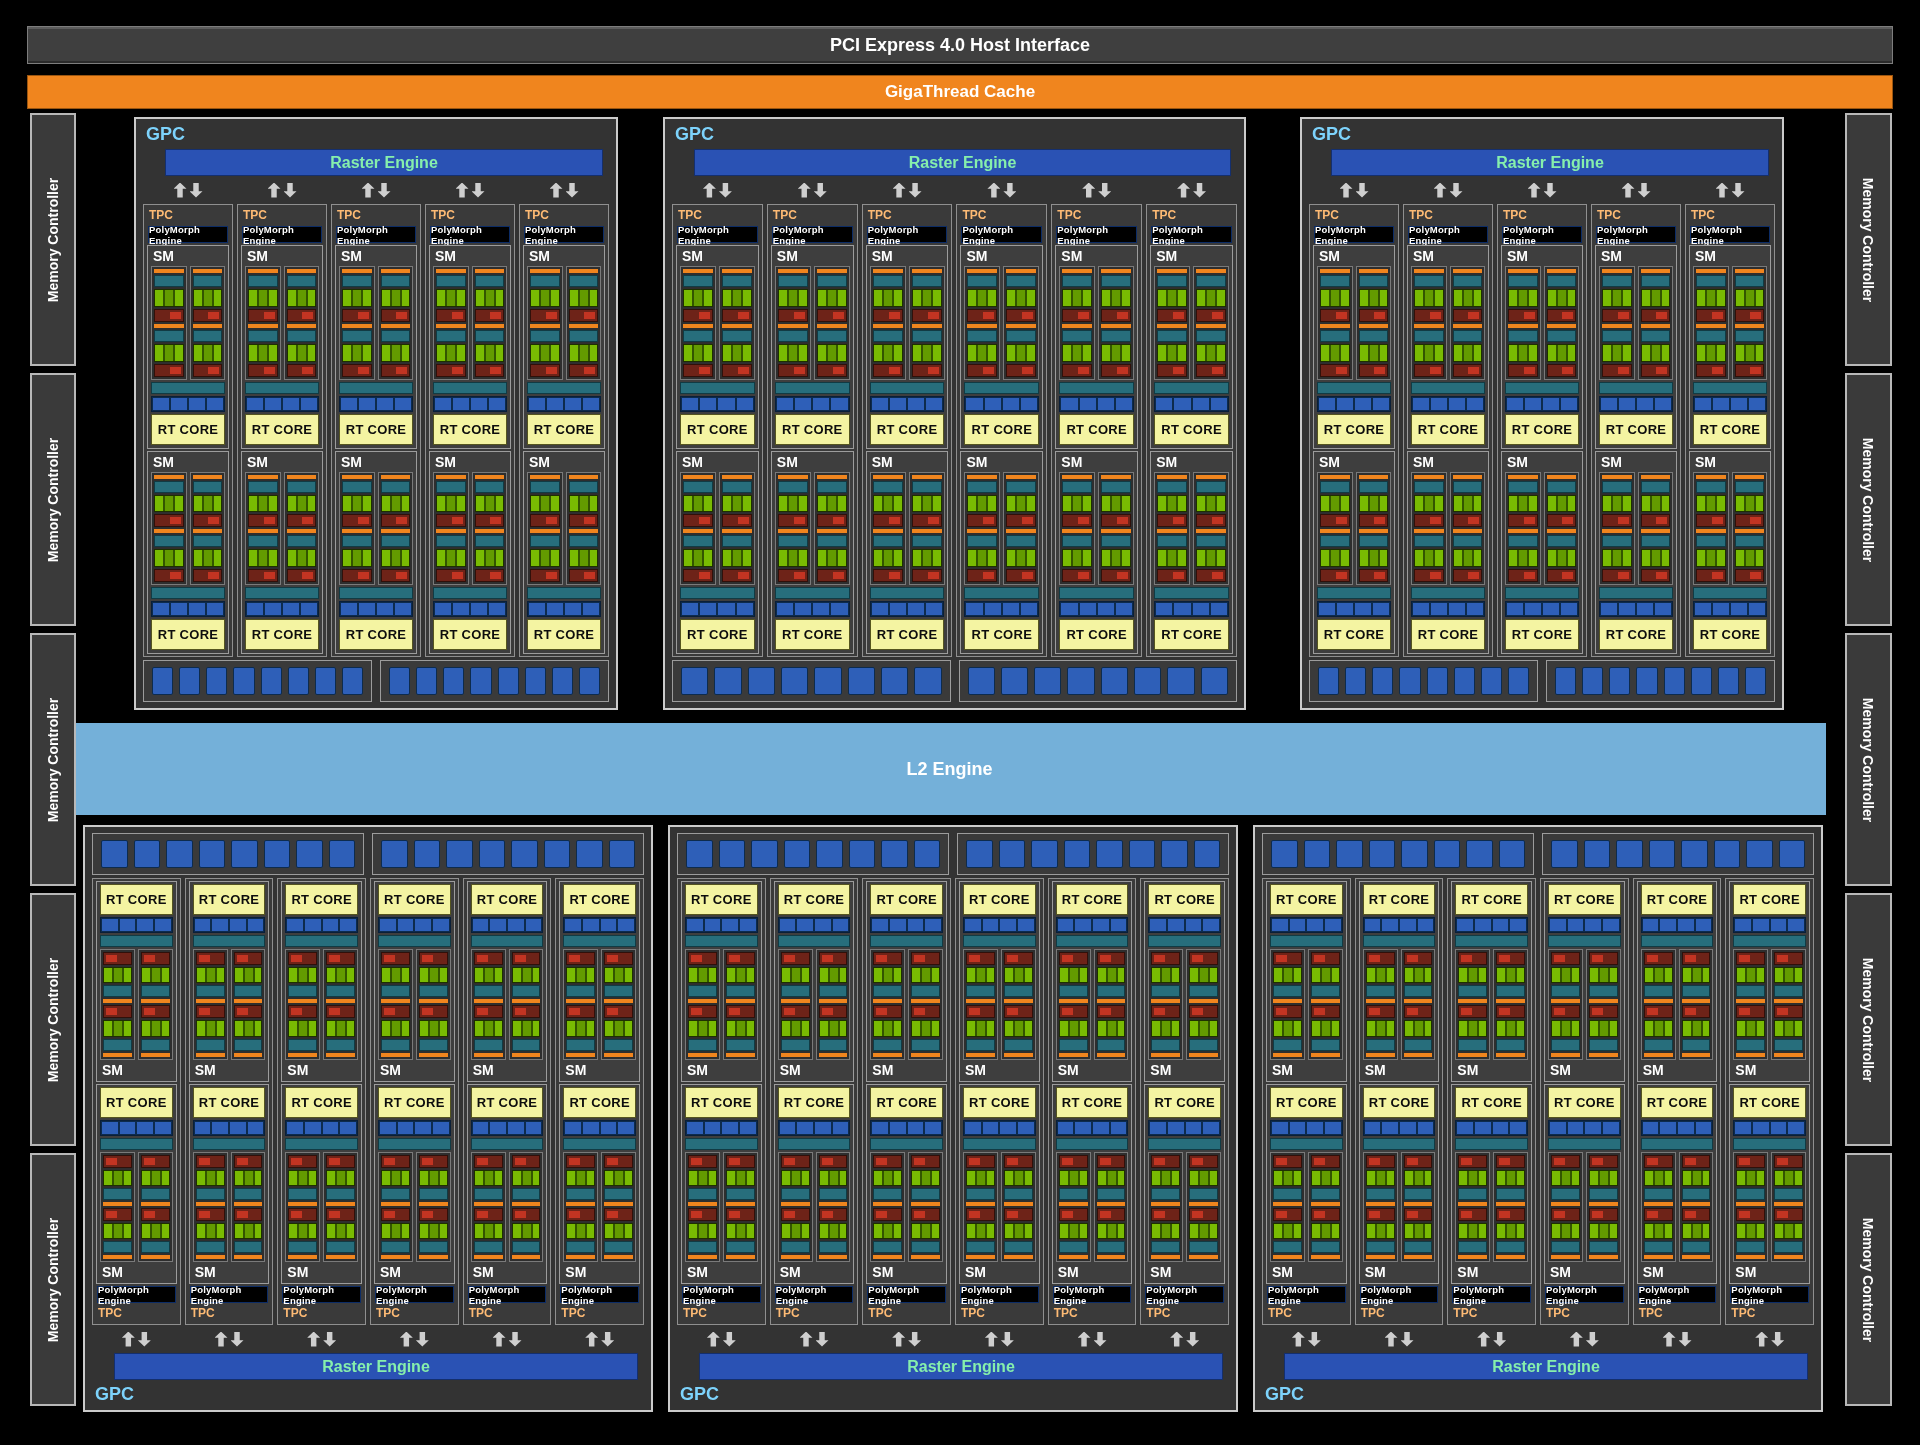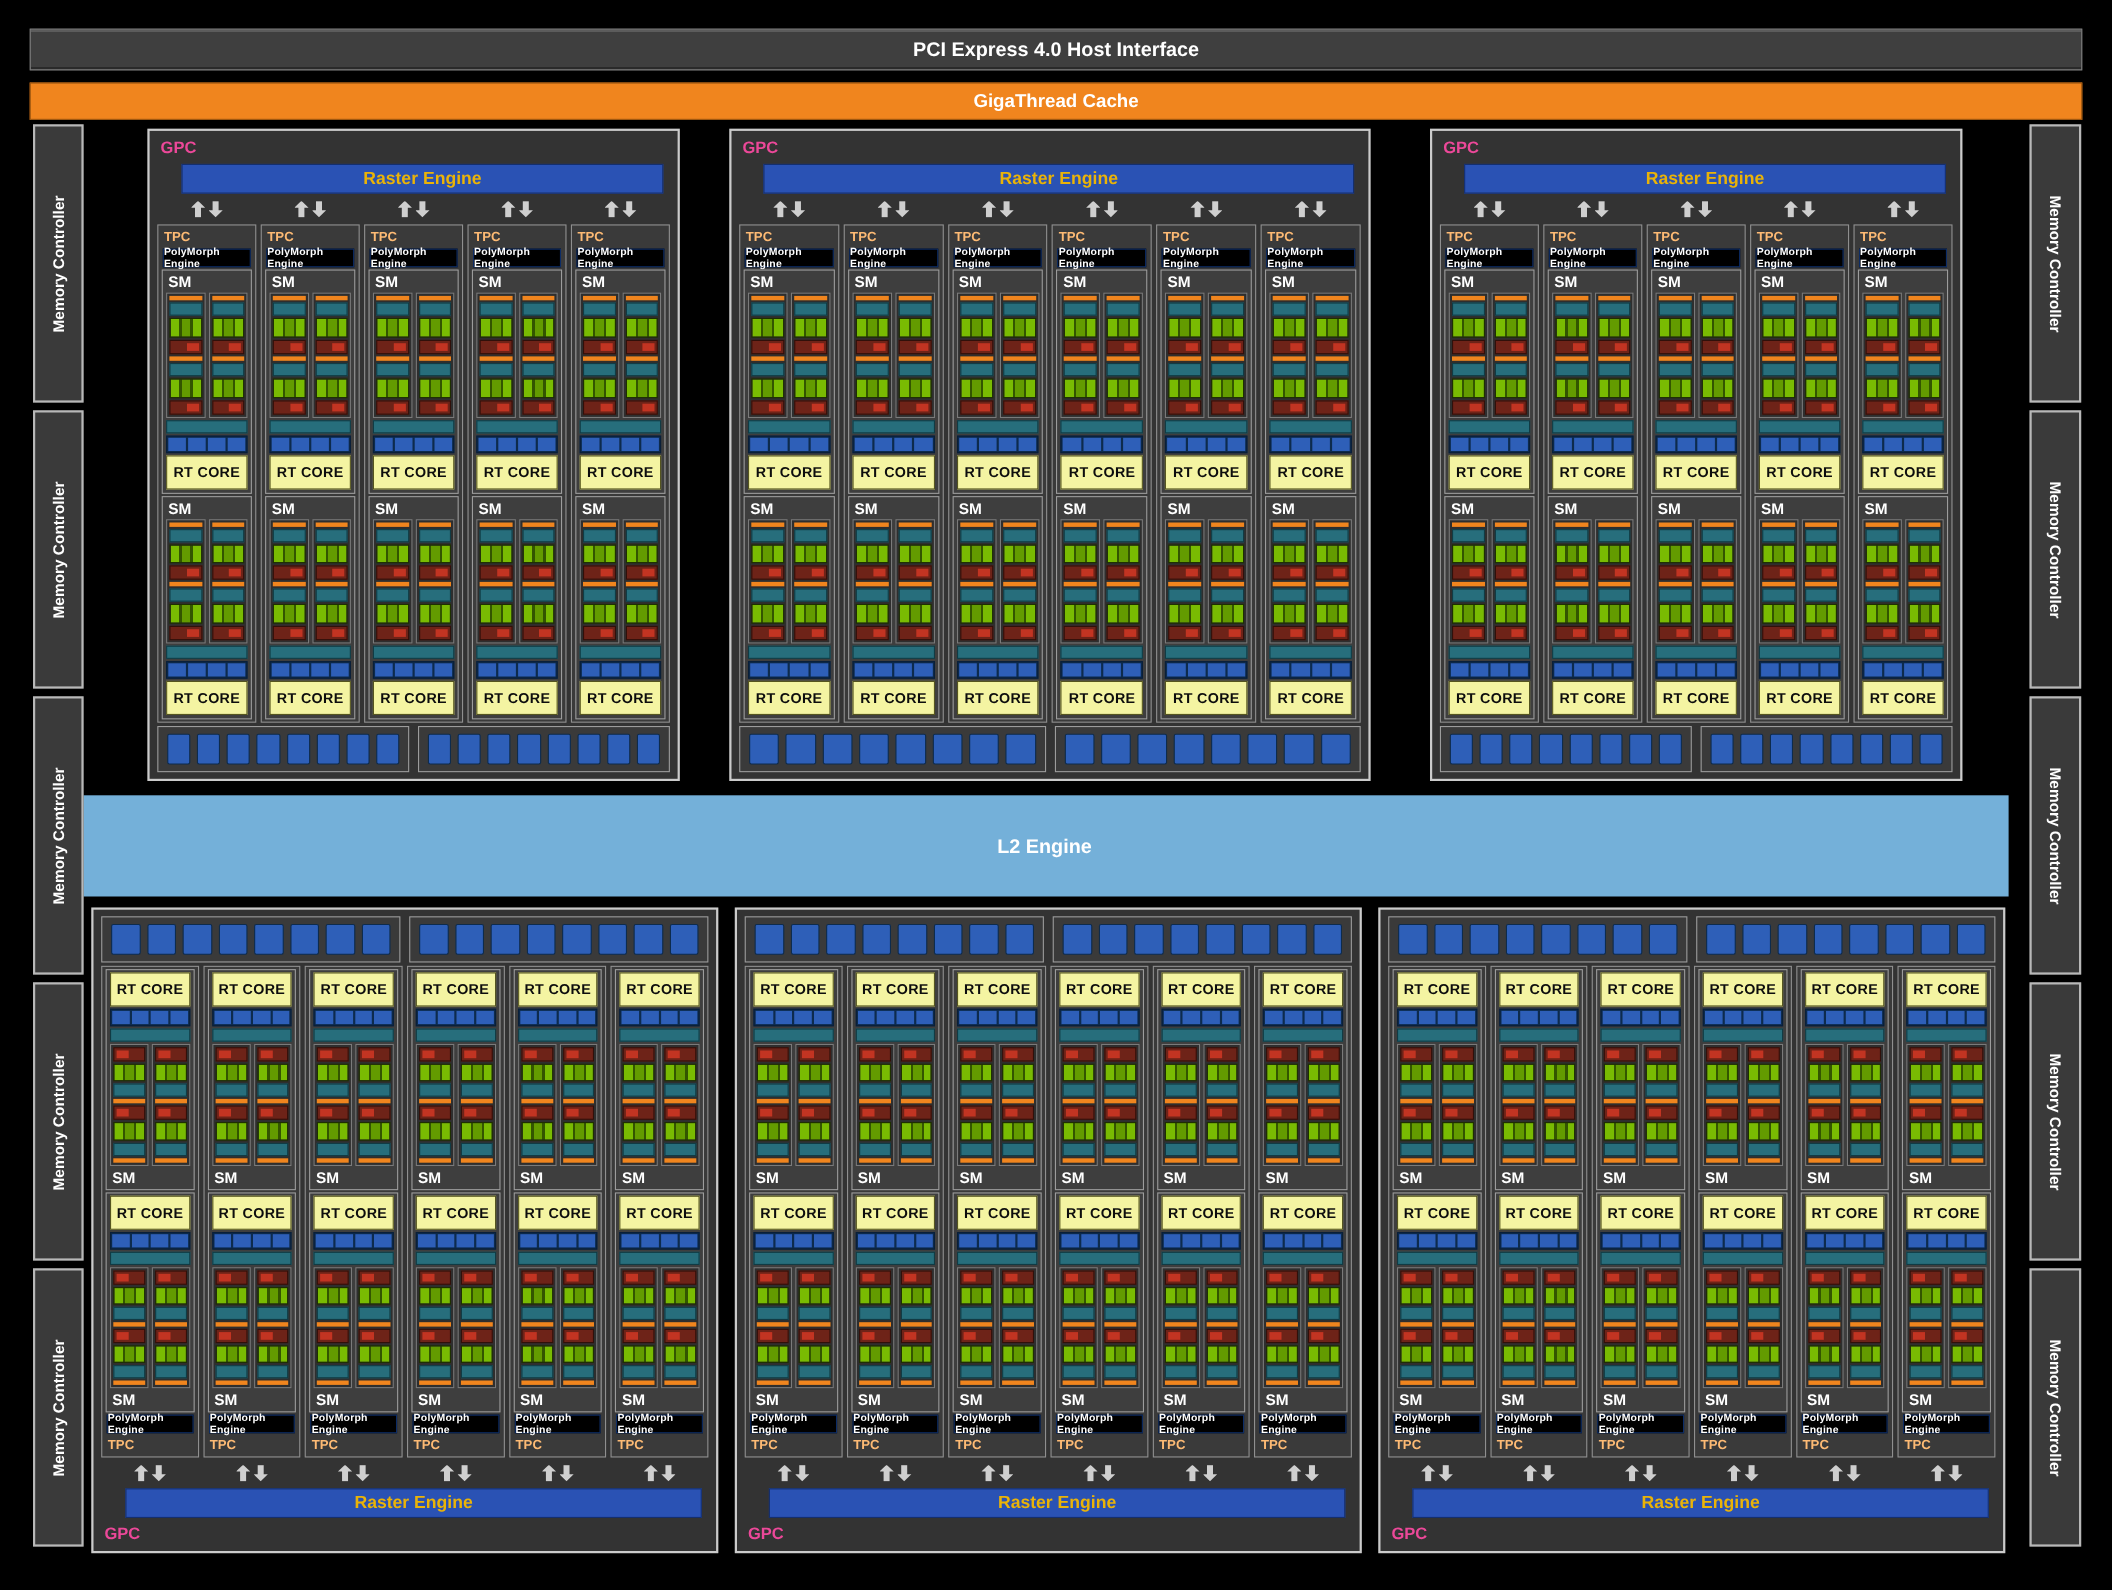--- a/index.html
+++ b/index.html
@@ -20,22 +20,22 @@
   
   .mem{background:#3a3a3a;border:2px solid #b8b8b8;display:flex;align-items:center;justify-content:center;}
   .mem span{font-weight:bold;color:#fff;font-size:14px;white-space:nowrap;}
   .mem.left span{transform:rotate(-90deg);}
   .mem.right span{transform:rotate(90deg);}
 
   
   .gpc{background:#333;border:2px solid #cbcbcb;display:flex;flex-direction:column;
     padding:4px 7px 6px;gap:3px;}
   .gpc.flip{flex-direction:column-reverse;padding:6px 7px 4px;}
-  .gpc-label{color:#ec4899;font-weight:bold;font-size:15px;height:23px;line-height:23px;padding-left:3px;}
-  .raster{height:25px;background:var(--rasterblue,#2a52b4);border:1px solid #142f6e;color:#eab308;
+  .gpc-label{color:#7dd3fc;font-weight:bold;font-size:18px;height:23px;line-height:23px;padding-left:3px;}
+  .raster{height:25px;background:var(--rasterblue,#2a52b4);border:1px solid #142f6e;color:#86efac;
     font-weight:bold;font-size:16px;display:flex;align-items:center;justify-content:center;
     margin-left:22px;margin-right:6px;}
   .arrows{height:22px;display:flex;gap:4px;}
   .arrow-cell{flex:1;display:flex;align-items:center;justify-content:center;gap:3px;}
   .arr{width:13px;height:15px;background:#cfcfcf;display:inline-block;}
   .arr.up{clip-path:polygon(50% 0,100% 42%,71% 42%,71% 100%,29% 100%,29% 42%,0 42%);}
   .arr.down{clip-path:polygon(50% 100%,100% 58%,71% 58%,71% 0,29% 0,29% 58%,0 58%);}
 
   .tpc-row{flex:1;display:flex;gap:4px;min-height:0;}
   .tpc{flex:1;background:#3a3a3a;border:1px solid #8f8f8f;padding:2px 3px;display:flex;

